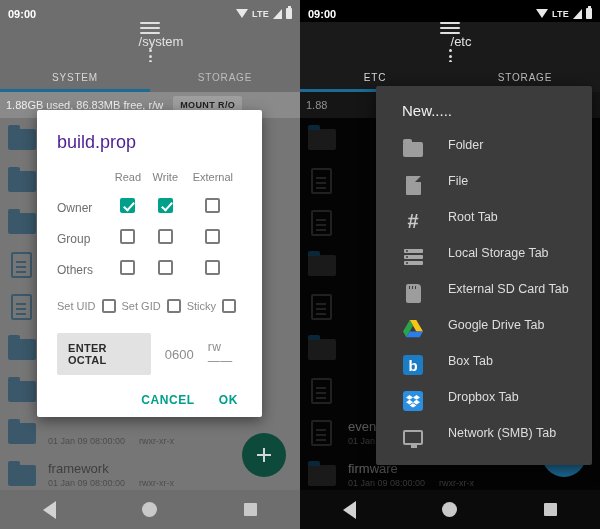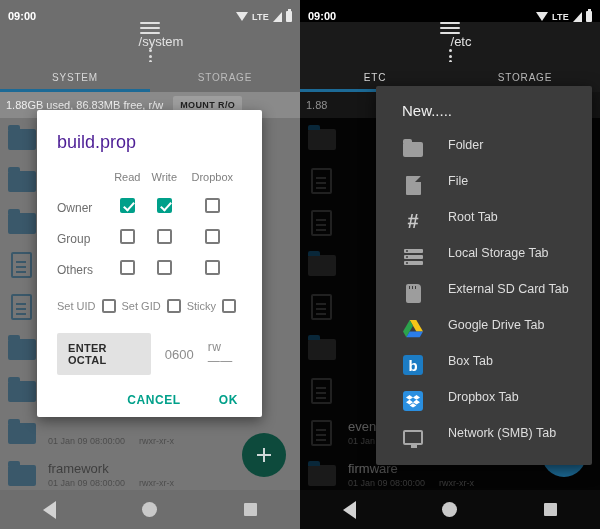--- a/index.html
+++ b/index.html
@@ -14,22 +14,22 @@
   
   .panel { position: relative; width: 300px; height: 529px; overflow: hidden; }
   .panel.light { background: #9a9a9a; }
   .panel.dark  { background: #0a0a0a; }
   .panel.light .scrim { position:absolute; inset:0; background: rgba(90,90,90,.55); z-index: 30; pointer-events:none;}
   .panel.dark  .scrim { position:absolute; inset:0; background: rgba(0,0,0,.55); z-index: 30; pointer-events:none;}
 
   
   .statusbar {
     position: relative; z-index: 40;
-    height: 22px; display: flex; align-items: flex-end;
-    padding: 0 8px; font-size: 11px; font-weight: bold; color: #fff;
+    height: 22px; display: flex; align-items: flex-start;
+    padding: 8px 8px; font-size: 11px; font-weight: bold; color: #fff;
   }
   .panel.light .statusbar { background: #6e6e6e; }
   .panel.dark  .statusbar { background: #000; }
   .sb-spacer { flex: 1; }
   .sb-icons { display: flex; align-items: center; gap: 4px; }
   .ic-wifi { width: 0; height: 0; border-left: 6px solid transparent; border-right: 6px solid transparent; border-top: 9px solid #e8e8e8; }
   .ic-lte { font-size: 9px; font-weight: bold; color: #e8e8e8; letter-spacing: .2px;}
   .ic-signal { width: 0; height: 0; border-left: 9px solid transparent; border-bottom: 10px solid #e8e8e8; }
   .ic-batt { width: 6px; height: 11px; background: #e8e8e8; border-radius: 1px; position: relative; }
   .ic-batt::before { content:''; position:absolute; top:-2px; left:1.5px; width:3px; height:2px; background:#e8e8e8;}
@@ -112,21 +112,21 @@
   .cb.on { background:#00a08a; border-color:#00a08a;}
   .cb.on::after { content:''; position:absolute; left:4px; top:0px; width:4px; height:9px;
                   border:solid #fff; border-width:0 2px 2px 0; transform: rotate(42deg);}
   .extras { display:flex; align-items:center; gap:6px; margin-top: 14px; font-size: 11px; color:#8a8a8a;}
   .extras .cb { width:14px; height:14px;}
   .octal-row { display:flex; align-items:center; gap:14px; margin-top: 20px;}
   .octal-btn { background:#e2e2e2; color:#2b2b2b; font-size:11px; font-weight:bold; letter-spacing:.3px;
                padding: 9px 11px; border-radius:2px; cursor:pointer;}
   .octal-val { font-size: 13px; color:#8c8c8c; }
   .octal-sym { font-size: 12px; color:#8c8c8c; letter-spacing:.5px;}
-  .dlg-actions { display:flex; justify-content:flex-end; gap: 38px; margin-top: 18px; padding-right: 4px;}
+  .dlg-actions { display:flex; justify-content:flex-end; gap: 24px; margin-top: 18px; padding-right: 4px;}
   .dlg-btn { font-size: 12px; font-weight: bold; letter-spacing:.6px; color:#00a08a; cursor:pointer;}
 
   
   .newmenu { position:absolute; z-index: 60; left: 76px; top: 86px; width: 216px;
              background:#3c3c3c; border-radius:2px; box-shadow: 0 4px 16px rgba(0,0,0,.6);
              padding: 12px 0 10px 0;}
   .nm-title { font-size: 15px; font-weight: normal; color:#f0f0f0; padding: 4px 0 12px 26px;}
   .nm-item { display:flex; gap:24px; padding: 7px 0 7px 26px; cursor:pointer;}
   .nm-label { font-size: 12.5px; color:#dedede; }
   .nm-ic { width: 22px; height: 22px; flex:0 0 22px; position:relative; display:flex; align-items:center; justify-content:center;}
@@ -292,21 +292,21 @@
 
     <div class="dialog">
       <div class="dlg-title">build.prop</div>
 
       <table class="perm-table">
         <thead>
           <tr>
             <th class="lbl"></th>
             <th>Read</th>
             <th>Write</th>
-            <th>Dropbox</th>
+            <th>External</th>
           </tr>
         </thead>
         <tbody id="perm-body">
             <tr>
               <td class="lbl">Owner</td>
               <td><span class="cb on"></span></td>
               <td><span class="cb on"></span></td>
               <td><span class="cb"></span></td>
             </tr>
             <tr>

